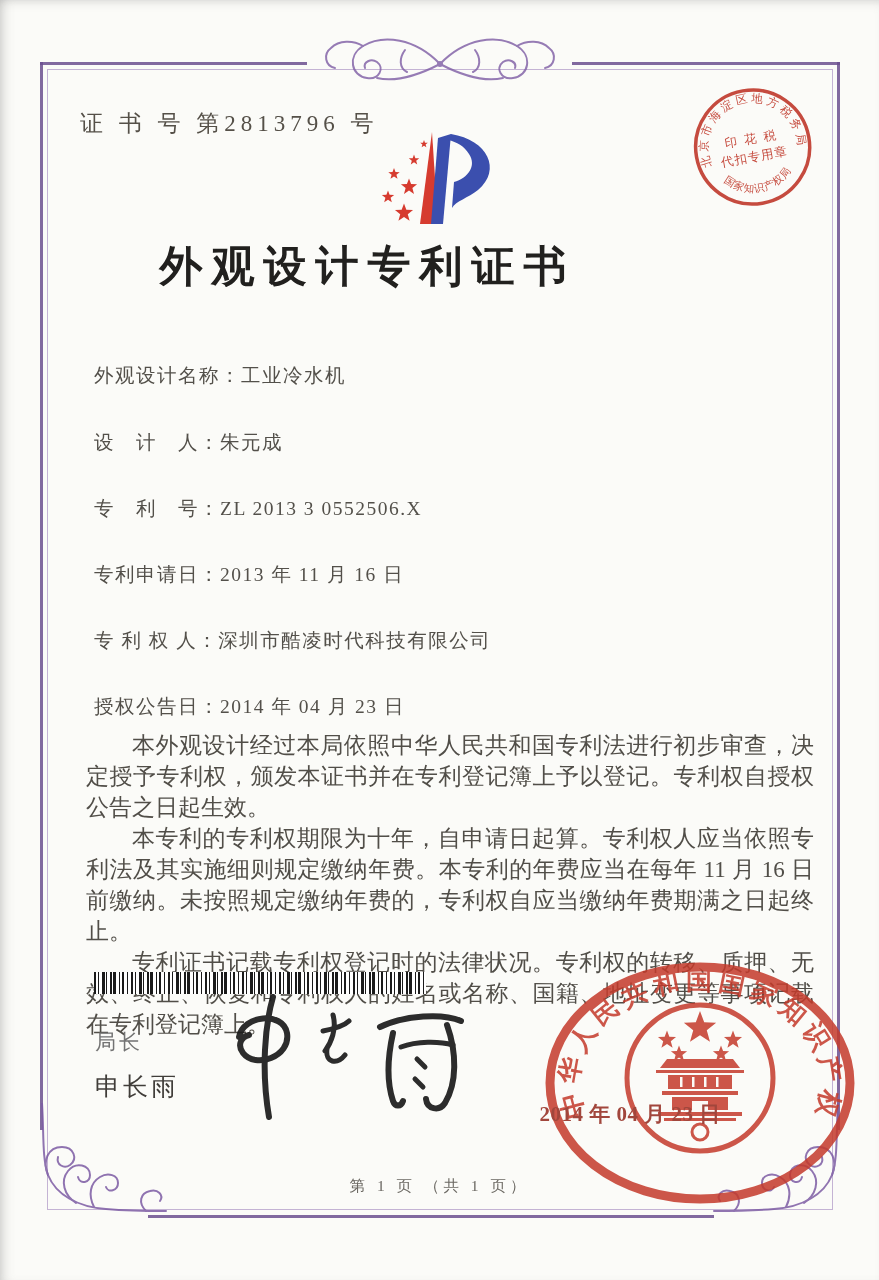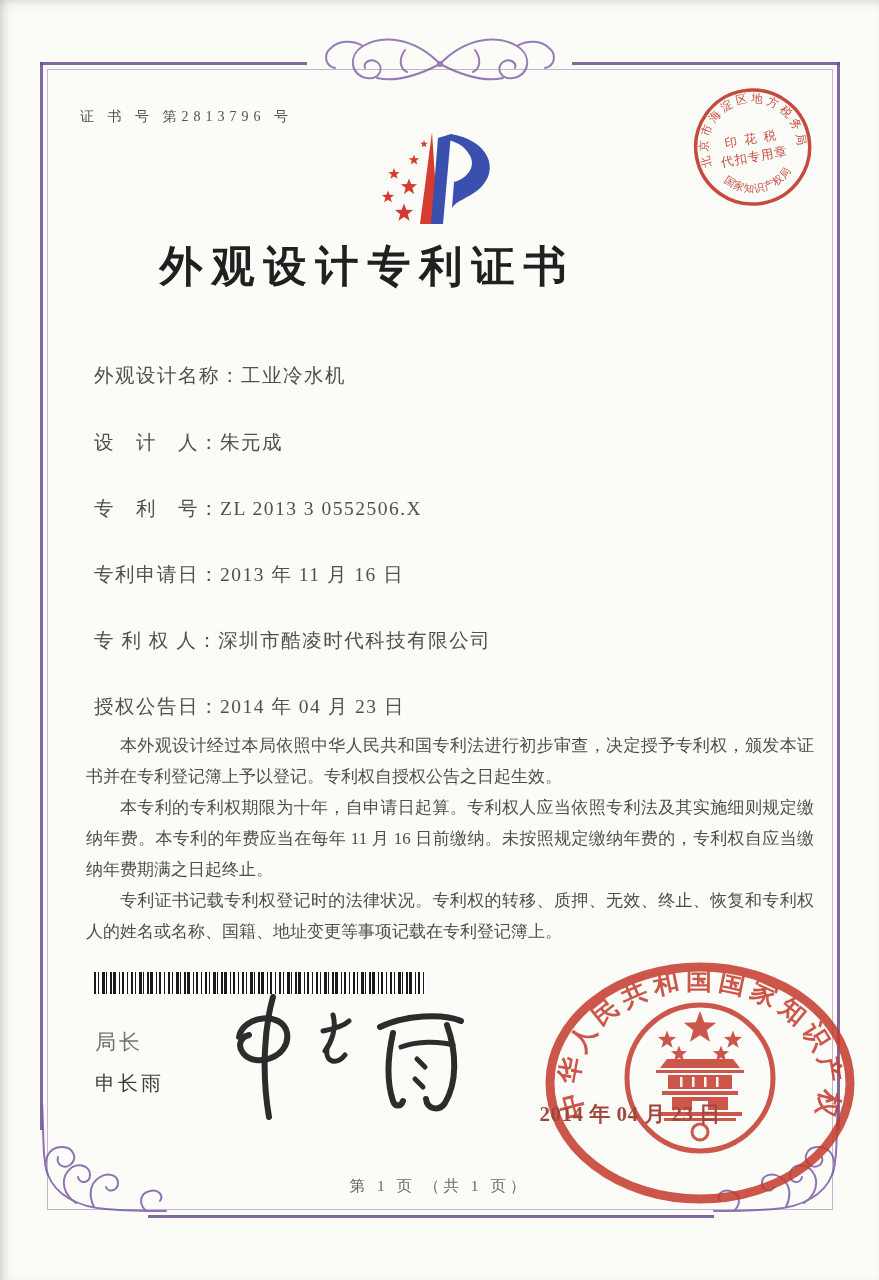--- a/index.html
+++ b/index.html
@@ -20,52 +20,52 @@
   .frame-inner{
     position:absolute;left:47px;top:69px;width:784px;height:1139px;
     border:1px solid #a68cc0;opacity:.65;
   }
   .flourish{position:absolute;}
   .flourish svg{display:block;}
   .corner-right{transform:scaleX(-1);}
   
   .cert-number{
     position:absolute;left:80px;top:108px;
-    font-size:14px;letter-spacing:5px;color:#555048;
+    font-size:23px;letter-spacing:5px;color:#555048;
   }
   .logo{position:absolute;left:358px;top:124px;}
   .title{
     position:absolute;left:0;top:238px;width:735px;text-align:center;
     font-size:43px;font-weight:600;letter-spacing:9px;color:#21201e;
   }
   .tax-seal{position:absolute;left:686px;top:80px;transform:rotate(-10deg);opacity:.9;}
   
   .field{
     position:absolute;left:94px;font-size:19.5px;letter-spacing:1.5px;color:#53504a;
     white-space:nowrap;
   }
   .f0{top:362px}.f1{top:429px}.f2{top:495px}.f3{top:561px}.f4{top:627px}.f5{top:693px}
   
   .body-text{
     position:absolute;left:86px;top:730px;width:728px;
-    font-size:17px;line-height:31px;color:#514e48;text-align:justify;
+    font-size:23px;line-height:31px;color:#514e48;text-align:justify;
   }
   .body-text p{margin:0;text-indent:2em;}
   
   .barcode{
     position:absolute;left:94px;top:972px;width:332px;height:22px;
     background:repeating-linear-gradient(90deg,
       #1a1a1a 0 2px,#fff 2px 4px,#1a1a1a 4px 5px,#fff 5px 8px,
       #1a1a1a 8px 11px,#fff 11px 12px,#1a1a1a 12px 13px,#fff 13px 16px,
       #1a1a1a 16px 18px,#fff 18px 19px,#1a1a1a 19px 22px,#fff 22px 25px,
       #1a1a1a 25px 26px,#fff 26px 28px,#1a1a1a 28px 30px,#fff 30px 33px,
       #1a1a1a 33px 34px,#fff 34px 37px);
   }
   .signer-role{position:absolute;left:95px;top:1028px;font-size:21px;letter-spacing:3px;color:#737373;}
-  .signer-name{position:absolute;left:95px;top:1070px;font-size:20px;letter-spacing:3px;color:#403d39;}
+  .signer-name{position:absolute;left:95px;top:1070px;font-size:25px;letter-spacing:3px;color:#403d39;}
   .autograph{position:absolute;left:195px;top:985px;}
   .office-seal{position:absolute;left:540px;top:918px;opacity:.93;}
   .page-footer{
     position:absolute;left:0;top:1160px;width:879px;text-align:center;
     font-size:15.5px;letter-spacing:4px;color:#6b6862;margin-top:16px;
   }
 </style>
 </head>
 <body>
 

